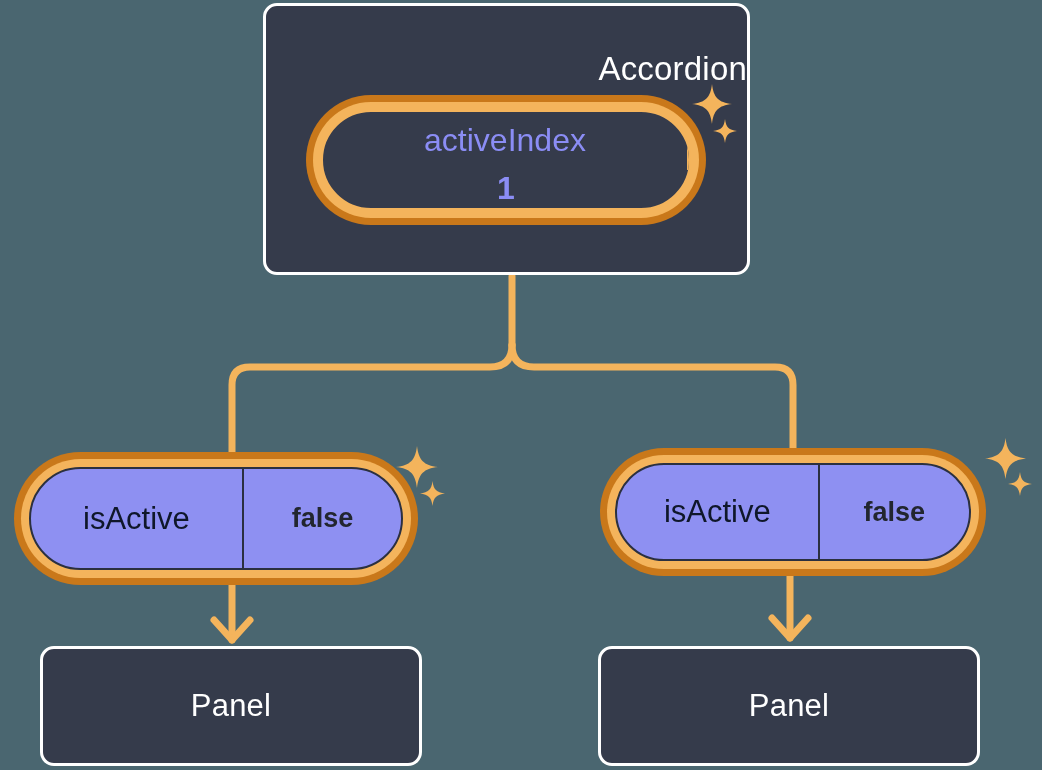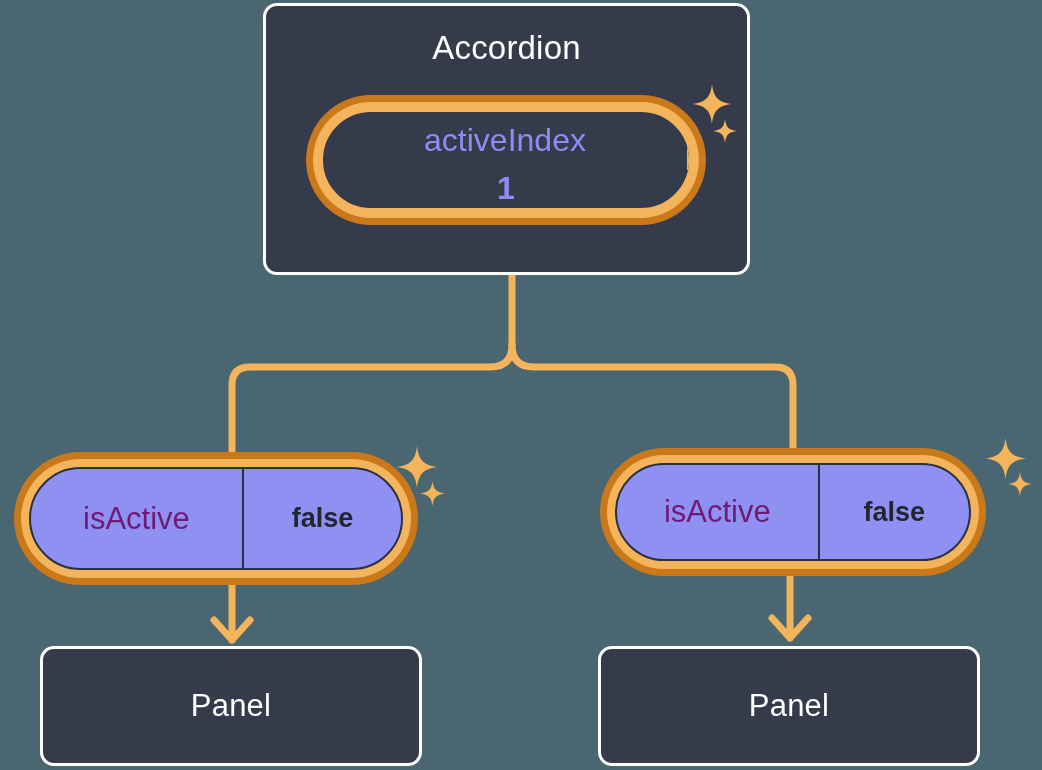--- a/index.html
+++ b/index.html
@@ -50,21 +50,22 @@
     white-space: nowrap;
   }
 
   #accordion-card {
     left: 263px;
     top: 3px;
     width: 487px;
     height: 272px;
   }
   #accordion-card .card-title {
-    margin-top: 23px;
+    margin-top: 44px;
+    text-align: right;
   }
 
   .panel-card {
     width: 382px;
     height: 120px;
     display: flex;
     align-items: center;
     justify-content: center;
   }
   #panel-left  { left: 40px;  top: 646px; }
@@ -129,21 +130,21 @@
     font-weight: 700;
   }
 
   
   .pill-purple .pill {
     background: #8e90f2;
     border: 2px solid #2b3040;
   }
   .pill-purple .pill-key {
     flex: 0 0 57%;
-    color: #701a75;
+    color: #0f172a;
     font-size: 31px;
     border-right: 2px solid #2b3040;
   }
   .pill-purple .pill-val {
     flex: 1 1 auto;
     color: #22262f;
     font-size: 27px;
     font-weight: 700;
   }
 

